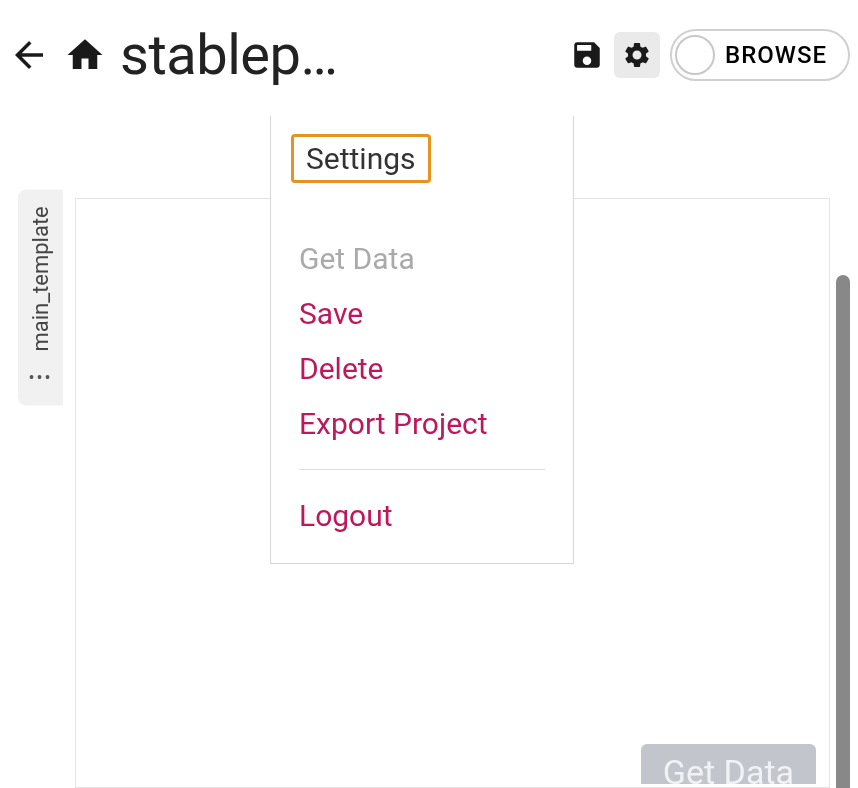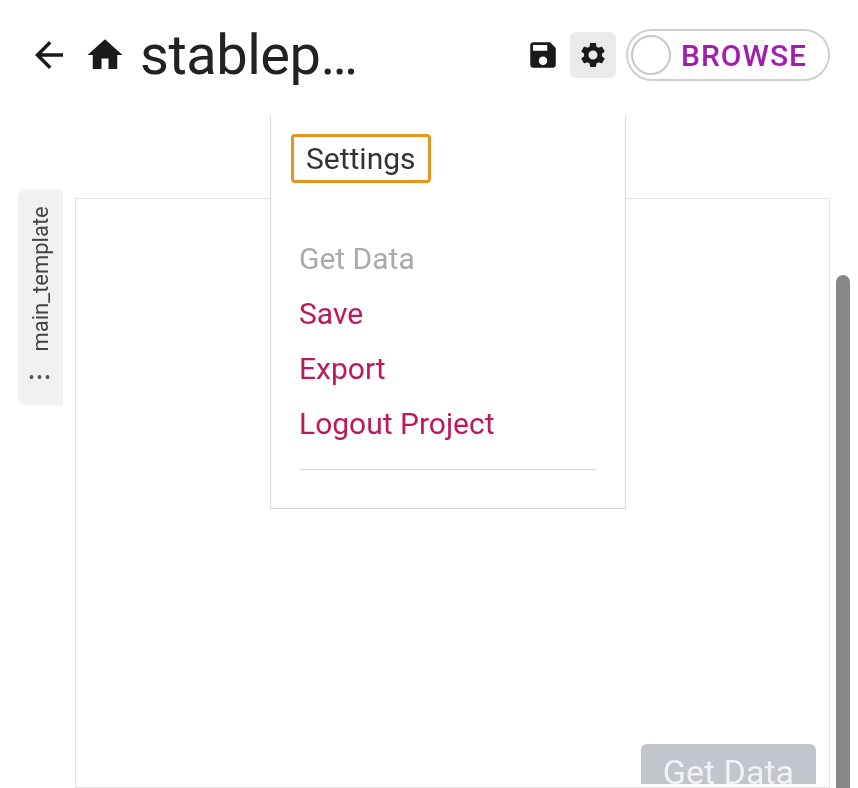--- a/index.html
+++ b/index.html
@@ -11,21 +11,21 @@
       font-family: -apple-system, BlinkMacSystemFont, "Segoe UI", Roboto, Helvetica, Arial, sans-serif;
       width: 858px;
       height: 788px;
       background: #fff;
       position: relative;
       overflow: hidden;
     }
     .toolbar {
       display: flex;
       align-items: center;
-      padding: 12px 28px;
+      padding: 12px 8px;
       height: 110px;
       gap: 24px;
     }
     .toolbar-left {
       display: flex;
       align-items: center;
       gap: 14px;
       flex: 1;
       min-width: 0;
     }
@@ -66,22 +66,22 @@
     }
     .browse-toggle {
       width: 40px;
       height: 40px;
       border-radius: 50%;
       background: #fff;
       border: 2px solid #c8c8c8;
       margin-right: 10px;
     }
     .browse-label {
-      font-size: 30px;
-      color: #a21caf;
+      font-size: 24px;
+      color: #000000;
       font-weight: 500;
       letter-spacing: 1px;
       padding-right: 18px;
     }
     .content-area {
       position: relative;
       padding: 20px 0 0 18px;
       height: calc(100% - 110px);
     }
     .side-tab {
@@ -102,21 +102,21 @@
     .side-tab .dots {
       transform: rotate(90deg);
       font-size: 18px;
       letter-spacing: 2px;
       color: #555;
     }
     .dropdown {
       position: absolute;
       left: 270px;
       top: 116px;
-      width: 356px;
+      width: 304px;
       background: #fff;
       border: 1px solid #d7d7d7;
       border-top: none;
       box-shadow: none;
       padding: 18px 0 20px 0;
     }
     .dropdown-item {
       font-size: 30px;
       color: #be185d;
       padding: 10px 28px;
@@ -229,16 +229,17 @@
   <div class="ghost-button">
     <span>Get Data</span>
   </div>
 </div>
 
 <div class="dropdown">
   <div class="dropdown-item highlighted">Settings</div>
   <div class="dropdown-spacer"></div>
   <div class="dropdown-item disabled">Get Data</div>
   <div class="dropdown-item">Save</div>
-  <div class="dropdown-item">Export</div>
-  <div class="dropdown-item">Logout Project</div>
+  <div class="dropdown-item">Delete</div>
+  <div class="dropdown-item">Export Project</div>
   <div class="dropdown-divider"></div>
+  <div class="dropdown-item">Logout</div>
 </div>
 
 </body></html>

